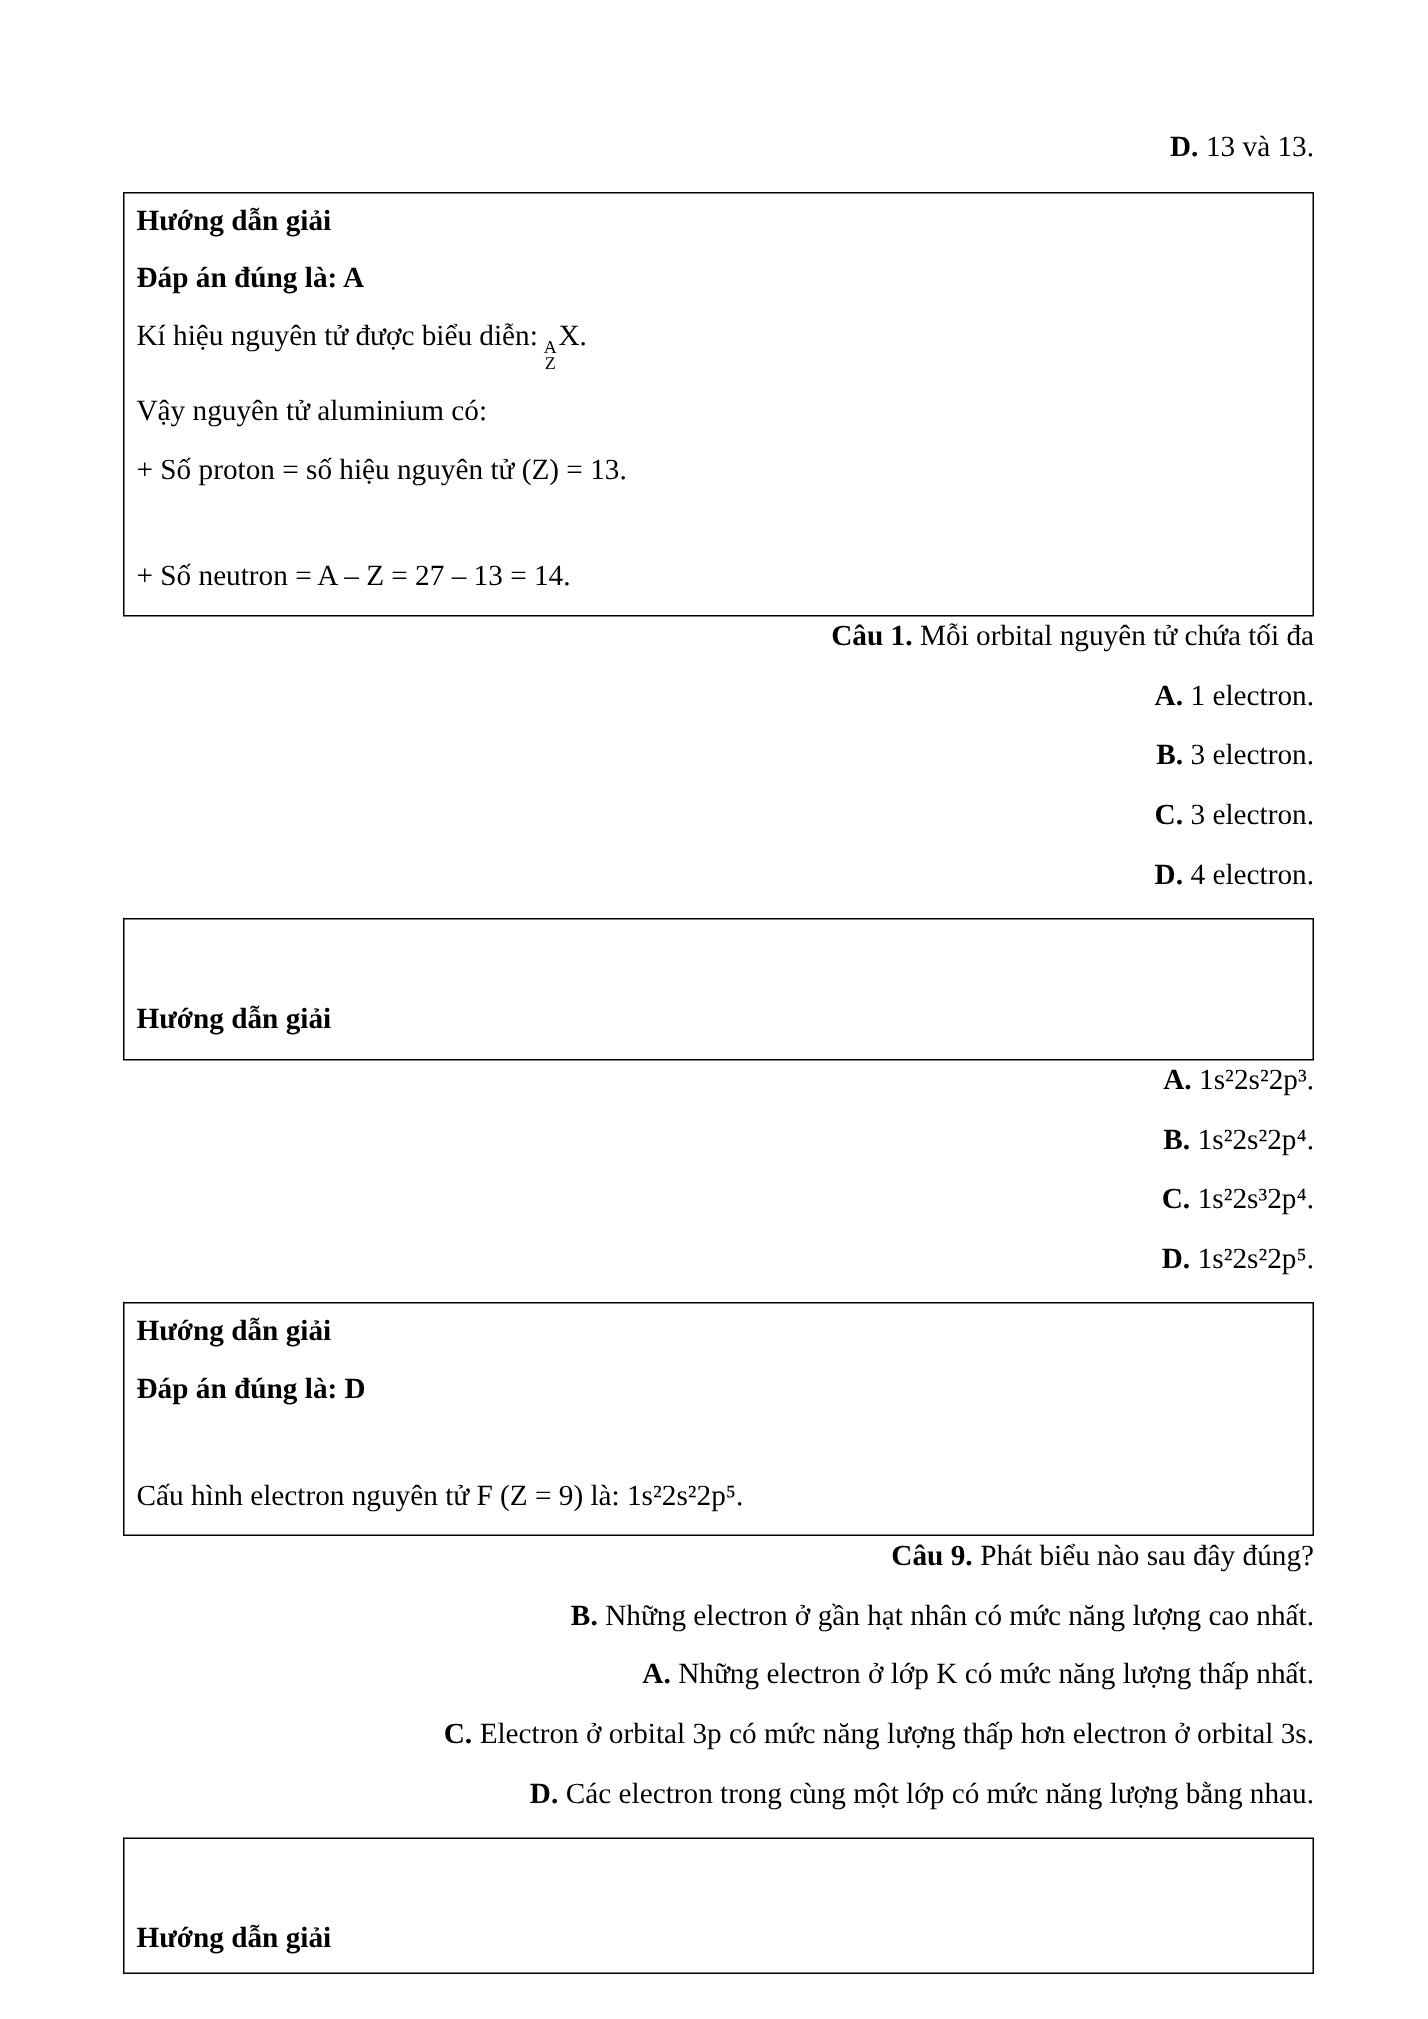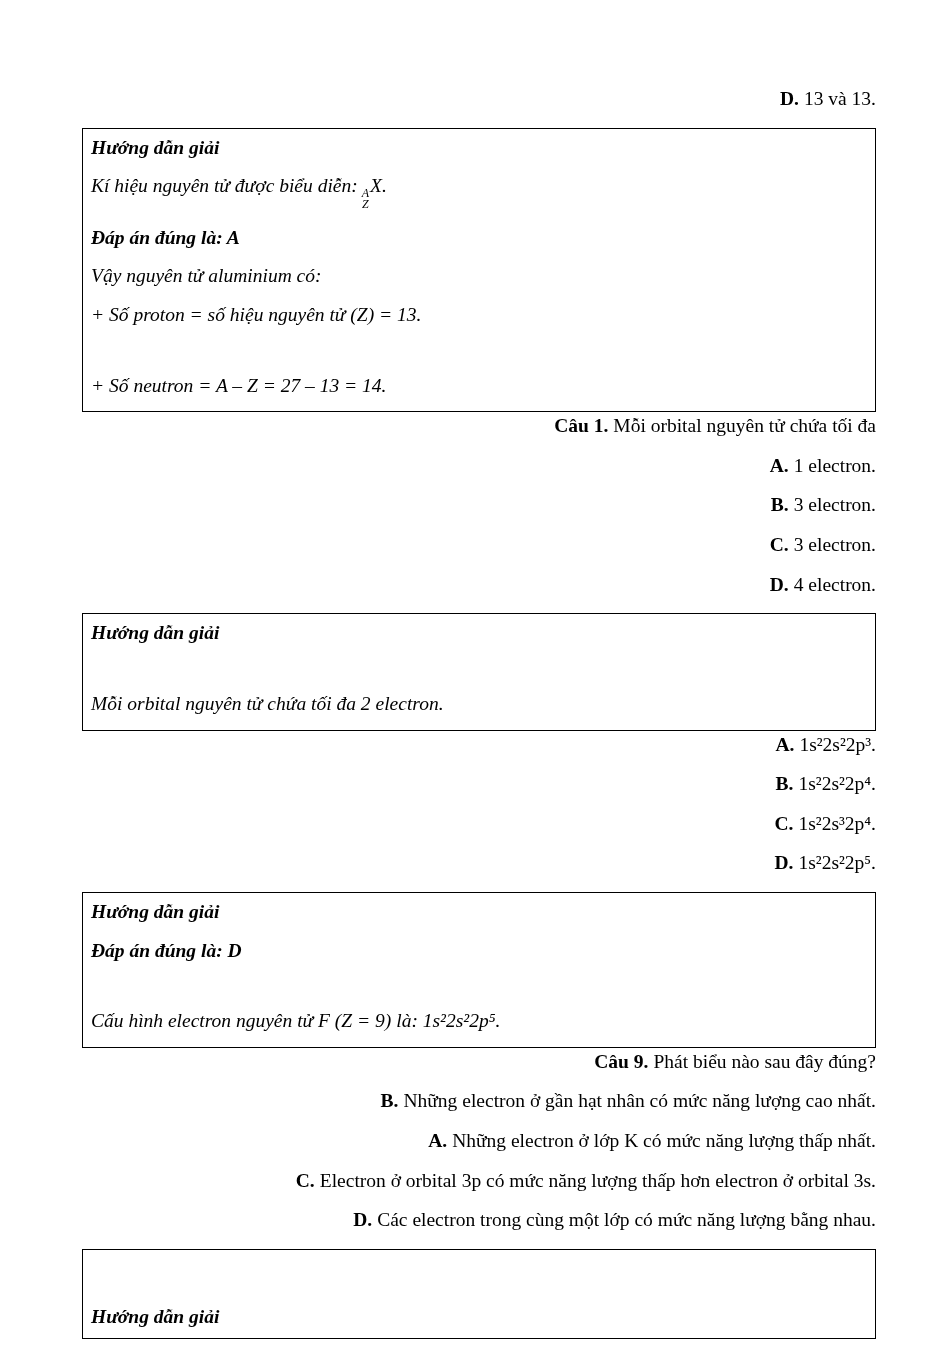--- a/index.html
+++ b/index.html
@@ -31,21 +31,20 @@
   .bold { font-weight: bold; }
   .opt-label, .q-label {
     font-weight: bold;
     margin-right: 5px;
   }
   .solution-box {
     border: 1.6px solid #000000;
     width: 794px;
     padding: 8px 26px 2px 8px;
     margin: 4px 0 3px 0;
-    font-style: italic;
   }
   .solution-box .para { margin-left: 0; }
   .solution-box .para:last-child { margin-bottom: 12px; margin-top: 48px; }
   .solution-box.header-only .para:last-child { margin-bottom: 8px; }
   .nuclide {
     margin-left: 4px;
     white-space: nowrap;
   }
   .nuclide-stack {
     display: inline-flex;
@@ -59,39 +58,38 @@
 </style>
 </head>
 <body>
 
 <div class="page">
 
   <p class="q-para"><b class="opt-label">D.</b><span>13 và 13.</span></p>
 
   <div class="solution-box">
     <p class="para bold">Hướng dẫn giải</p>
+    <p class="para bold">Đáp án đúng là: A</p>
     <p class="para"><span>Kí hiệu nguyên tử được biểu diễn:</span><span class="nuclide"><span class="nuclide-stack">
             <span>A</span>
             <span>Z</span>
           </span><span class="nuclide-symbol">X.</span></span></p>
-    <p class="para bold">Đáp án đúng là: A</p>
     <p class="para">Vậy nguyên tử aluminium có:</p>
     <p class="para">+ Số proton = số hiệu nguyên tử (Z) = 13.</p>
     <p class="para">+ Số neutron = A – Z = 27 – 13 = 14.</p>
   </div>
 
   <p class="q-para"><b class="q-label">Câu 1.</b><span>Mỗi orbital nguyên tử chứa tối đa</span></p>
   <p class="q-para"><b class="opt-label">A.</b><span>1 electron.</span></p>
   <p class="q-para"><b class="opt-label">B.</b><span>3 electron.</span></p>
   <p class="q-para"><b class="opt-label">C.</b><span>3 electron.</span></p>
   <p class="q-para"><b class="opt-label">D.</b><span>4 electron.</span></p>
 
   <div class="solution-box">
     <p class="para bold">Hướng dẫn giải</p>
-    <p class="para">Mỗi orbital nguyên tử chứa tối đa 2 electron.</p>
   </div>
 
   <p class="q-para"><b class="opt-label">A.</b><span>1s²2s²2p³.</span></p>
   <p class="q-para"><b class="opt-label">B.</b><span>1s²2s²2p⁴.</span></p>
   <p class="q-para"><b class="opt-label">C.</b><span>1s²2s³2p⁴.</span></p>
   <p class="q-para"><b class="opt-label">D.</b><span>1s²2s²2p⁵.</span></p>
 
   <div class="solution-box">
     <p class="para bold">Hướng dẫn giải</p>
     <p class="para bold">Đáp án đúng là: D</p>

